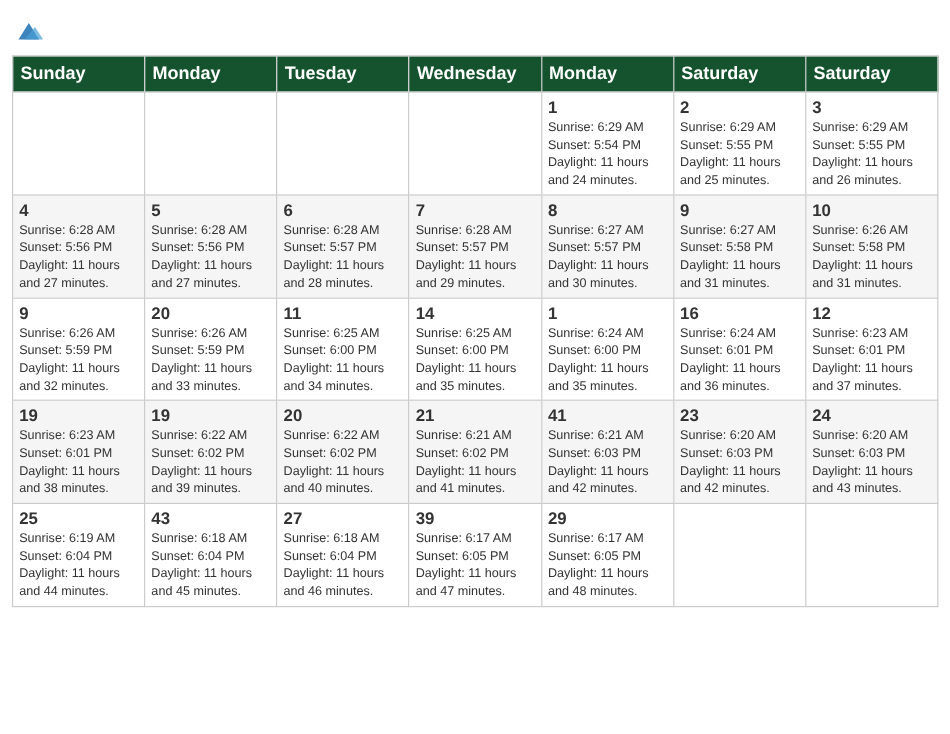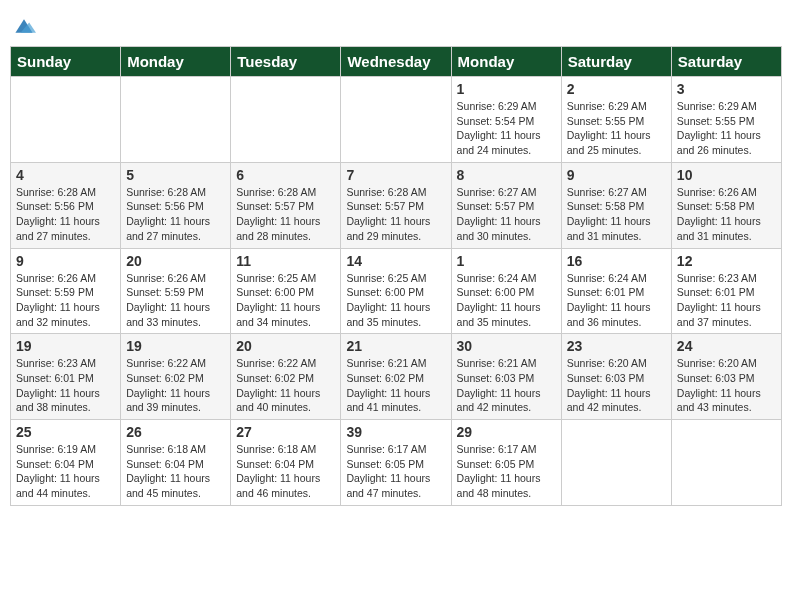--- a/index.html
+++ b/index.html
@@ -259,21 +259,21 @@
 Sunset: 6:02 PM
 Daylight: 11 hours and 40 minutes.</div>
         </td>
         <td>
           <span class="day-number">21</span>
           <div class="cell-info" style="white-space: pre-line;">Sunrise: 6:21 AM
 Sunset: 6:02 PM
 Daylight: 11 hours and 41 minutes.</div>
         </td>
         <td>
-          <span class="day-number">30</span>
+          <span class="day-number">41</span>
           <div class="cell-info" style="white-space: pre-line;">Sunrise: 6:21 AM
 Sunset: 6:03 PM
 Daylight: 11 hours and 42 minutes.</div>
         </td>
         <td>
           <span class="day-number">23</span>
           <div class="cell-info" style="white-space: pre-line;">Sunrise: 6:20 AM
 Sunset: 6:03 PM
 Daylight: 11 hours and 42 minutes.</div>
         </td>
@@ -285,21 +285,21 @@
         </td>
       </tr>
       <tr>
         <td>
           <span class="day-number">25</span>
           <div class="cell-info" style="white-space: pre-line;">Sunrise: 6:19 AM
 Sunset: 6:04 PM
 Daylight: 11 hours and 44 minutes.</div>
         </td>
         <td>
-          <span class="day-number">26</span>
+          <span class="day-number">43</span>
           <div class="cell-info" style="white-space: pre-line;">Sunrise: 6:18 AM
 Sunset: 6:04 PM
 Daylight: 11 hours and 45 minutes.</div>
         </td>
         <td>
           <span class="day-number">27</span>
           <div class="cell-info" style="white-space: pre-line;">Sunrise: 6:18 AM
 Sunset: 6:04 PM
 Daylight: 11 hours and 46 minutes.</div>
         </td>

